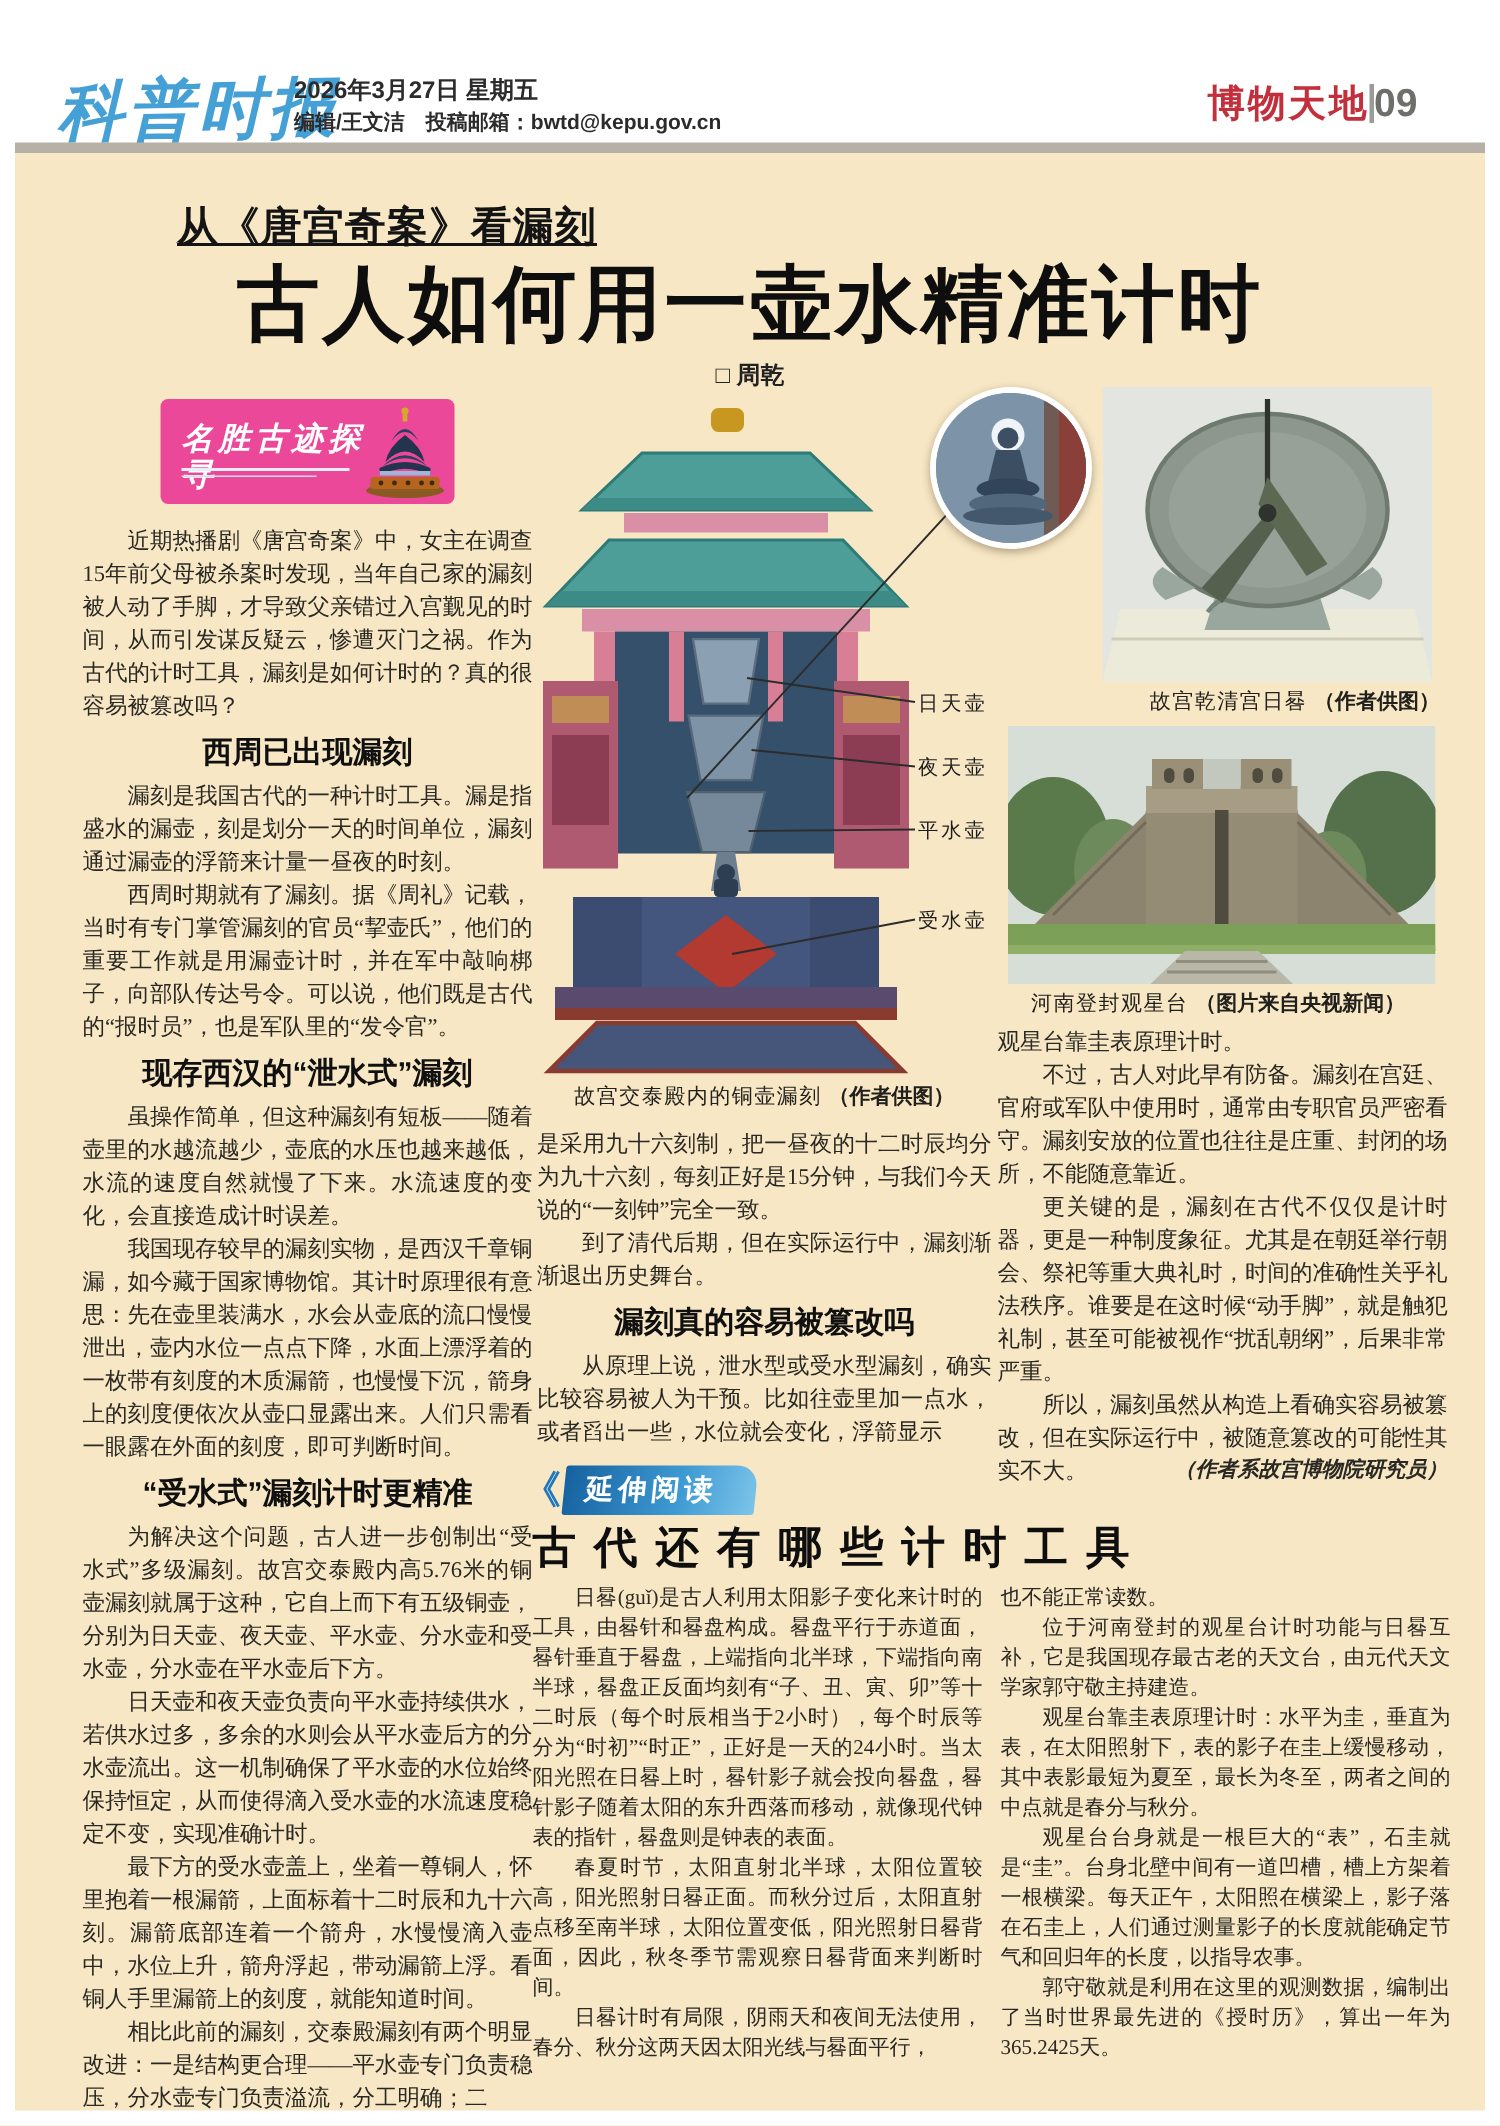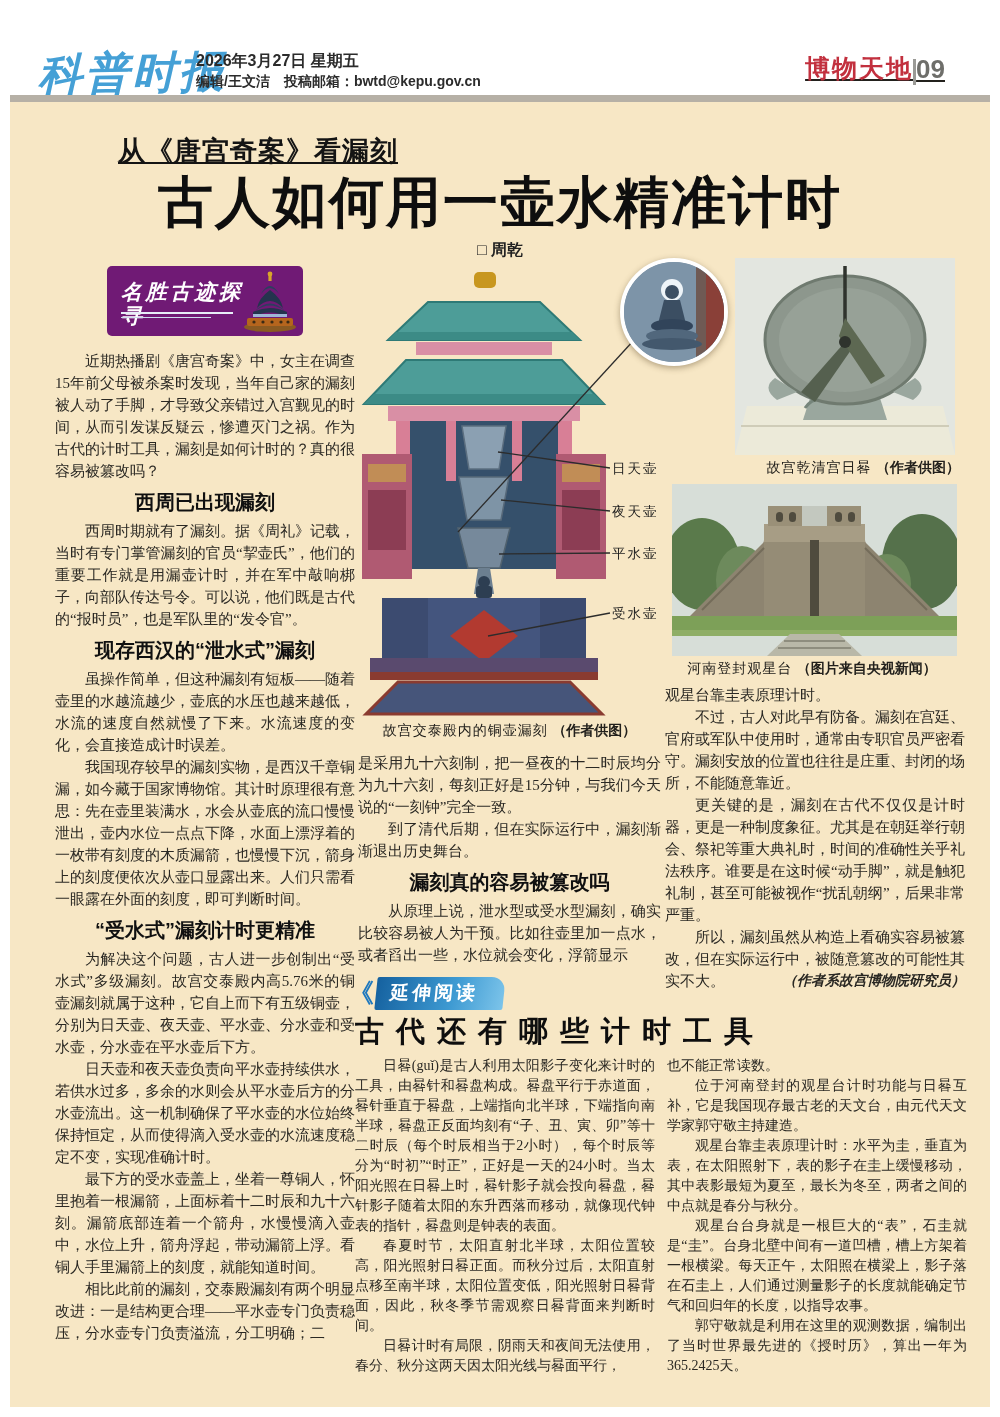--- a/index.html
+++ b/index.html
@@ -4,21 +4,21 @@
 <style>
   html,body{margin:0;padding:0;}
   body{width:1000px;height:1417px;background:#ffffff;font-family:"Liberation Serif","DejaVu Serif",serif;color:#23211d;}
   .page{position:relative;width:1000px;height:1417px;overflow:hidden;background:#fff;border-radius:11px;}
 
   
   .masthead{position:absolute;left:38px;top:44px;font-size:44px;font-weight:bold;font-style:italic;color:#45a0d6;letter-spacing:3px;font-family:"Liberation Serif",serif;transform:rotate(-1deg);}
   .dateblock{position:absolute;left:196px;top:50px;font-family:"Liberation Sans","DejaVu Sans",sans-serif;}
   .dateline{font-size:16px;font-weight:bold;color:#2b2b2b;line-height:21px;}
   .editline{font-size:14px;font-weight:bold;color:#2b2b2b;line-height:20px;}
-  .sectiongroup{position:absolute;right:55px;top:52px;display:flex;align-items:flex-end;font-family:"Liberation Sans","DejaVu Sans",sans-serif;text-decoration:underline;}
+  .sectiongroup{position:absolute;right:55px;top:52px;display:flex;align-items:center;font-family:"Liberation Sans","DejaVu Sans",sans-serif;}
   .sectionname{font-size:25px;font-weight:bold;color:#c2303e;letter-spacing:2px;}
   .pipe{width:3px;height:26px;background:#9a9a96;}
   .pagenum{font-size:26px;font-weight:bold;color:#6e6e6a;}
   .rule{position:absolute;left:10px;top:95px;width:980px;height:7px;background:#b6b0a6;}
 
   
   .canvas{position:absolute;left:10px;top:102px;width:980px;height:1305px;background:#f7e7c5;}
 
   
   .kicker{position:absolute;left:118px;top:133px;font-size:27px;font-weight:bold;color:#141414;font-family:"Liberation Sans","DejaVu Sans",sans-serif;letter-spacing:1px;text-decoration:underline;}
@@ -29,21 +29,21 @@
   .col{position:absolute;font-size:15px;line-height:22px;text-align:justify;color:#2a2823;}
   .col p{margin:0;text-indent:2em;}
   .col p.cont{text-indent:0;}
   .col h3{margin:9px 0 7px 0;text-align:center;font-size:20px;font-weight:bold;color:#101010;font-family:"Liberation Sans","DejaVu Sans",sans-serif;text-indent:0;}
 
   .leftcol{left:55px;top:262px;width:300px;}
   .midcol{left:358px;top:752px;width:303px;}
   .rightcol{left:665px;top:684px;width:300px;}
 
   
-  .colbadge{position:relative;width:196px;height:70px;margin:4px auto 14px auto;background:#701a75;border-radius:5px;}
+  .colbadge{position:relative;width:196px;height:70px;margin:4px auto 14px auto;background:#ec4899;border-radius:5px;}
   .colbadge .btxt{position:absolute;left:14px;top:14px;width:120px;font-size:21px;font-weight:bold;font-style:italic;color:#fff;letter-spacing:1px;line-height:24px;}
   .colbadge .bline{position:absolute;left:14px;top:46px;width:112px;height:2px;background:#e8eef8;}
   .colbadge .bline2{position:absolute;left:14px;top:51px;width:90px;height:1px;background:#cfdcf0;}
   .colbadge svg{position:absolute;right:4px;top:4px;}
 
   
   .figure{position:relative;}
   .figcap{font-size:14px;text-align:center;color:#22201c;letter-spacing:1px;}
   .figcap .credit{font-weight:bold;font-family:"Liberation Sans","DejaVu Sans",sans-serif;letter-spacing:0;}
   .towerfig{position:absolute;left:358px;top:264px;width:303px;height:486px;}
@@ -108,20 +108,21 @@
         <path d="M14 41 Q29 30 44 41 Q29 26 14 41 Z" fill="#2c3f5e"></path>
         <path d="M16 38 Q29 24 42 38 Q40 28 29 20 Q18 28 16 38 Z" fill="#24344e"></path>
         <path d="M20 24 Q29 12 38 24 Q29 8 20 24 Z" fill="#2c3f5e"></path>
         <rect x="27.4" y="4" width="3.2" height="7" fill="#d8a62a"></rect>
         <circle cx="29" cy="4" r="2.4" fill="#d8a62a"></circle>
         <rect x="12" y="44" width="34" height="3" fill="#9fb6d6"></rect>
       </svg>
     </div>
     <p>近期热播剧《唐宫奇案》中，女主在调查15年前父母被杀案时发现，当年自己家的漏刻被人动了手脚，才导致父亲错过入宫觐见的时间，从而引发谋反疑云，惨遭灭门之祸。作为古代的计时工具，漏刻是如何计时的？真的很容易被篡改吗？</p>
     <h3>西周已出现漏刻</h3>
+    <p>漏刻是我国古代的一种计时工具。漏是指盛水的漏壶，刻是划分一天的时间单位，漏刻通过漏壶的浮箭来计量一昼夜的时刻。</p>
     <p>西周时期就有了漏刻。据《周礼》记载，当时有专门掌管漏刻的官员“挈壶氏”，他们的重要工作就是用漏壶计时，并在军中敲响梆子，向部队传达号令。可以说，他们既是古代的“报时员”，也是军队里的“发令官”。</p>
     <h3>现存西汉的“泄水式”漏刻</h3>
     <p>虽操作简单，但这种漏刻有短板——随着壶里的水越流越少，壶底的水压也越来越低，水流的速度自然就慢了下来。水流速度的变化，会直接造成计时误差。</p>
     <p>我国现存较早的漏刻实物，是西汉千章铜漏，如今藏于国家博物馆。其计时原理很有意思：先在壶里装满水，水会从壶底的流口慢慢泄出，壶内水位一点点下降，水面上漂浮着的一枚带有刻度的木质漏箭，也慢慢下沉，箭身上的刻度便依次从壶口显露出来。人们只需看一眼露在外面的刻度，即可判断时间。</p>
     <h3>“受水式”漏刻计时更精准</h3>
     <p>为解决这个问题，古人进一步创制出“受水式”多级漏刻。故宫交泰殿内高5.76米的铜壶漏刻就属于这种，它自上而下有五级铜壶，分别为日天壶、夜天壶、平水壶、分水壶和受水壶，分水壶在平水壶后下方。</p>
     <p>日天壶和夜天壶负责向平水壶持续供水，若供水过多，多余的水则会从平水壶后方的分水壶流出。这一机制确保了平水壶的水位始终保持恒定，从而使得滴入受水壶的水流速度稳定不变，实现准确计时。</p>
     <p>最下方的受水壶盖上，坐着一尊铜人，怀里抱着一根漏箭，上面标着十二时辰和九十六刻。漏箭底部连着一个箭舟，水慢慢滴入壶中，水位上升，箭舟浮起，带动漏箭上浮。看铜人手里漏箭上的刻度，就能知道时间。</p>
     <p>相比此前的漏刻，交泰殿漏刻有两个明显改进：一是结构更合理——平水壶专门负责稳压，分水壶专门负责溢流，分工明确；二</p>
   </div>

